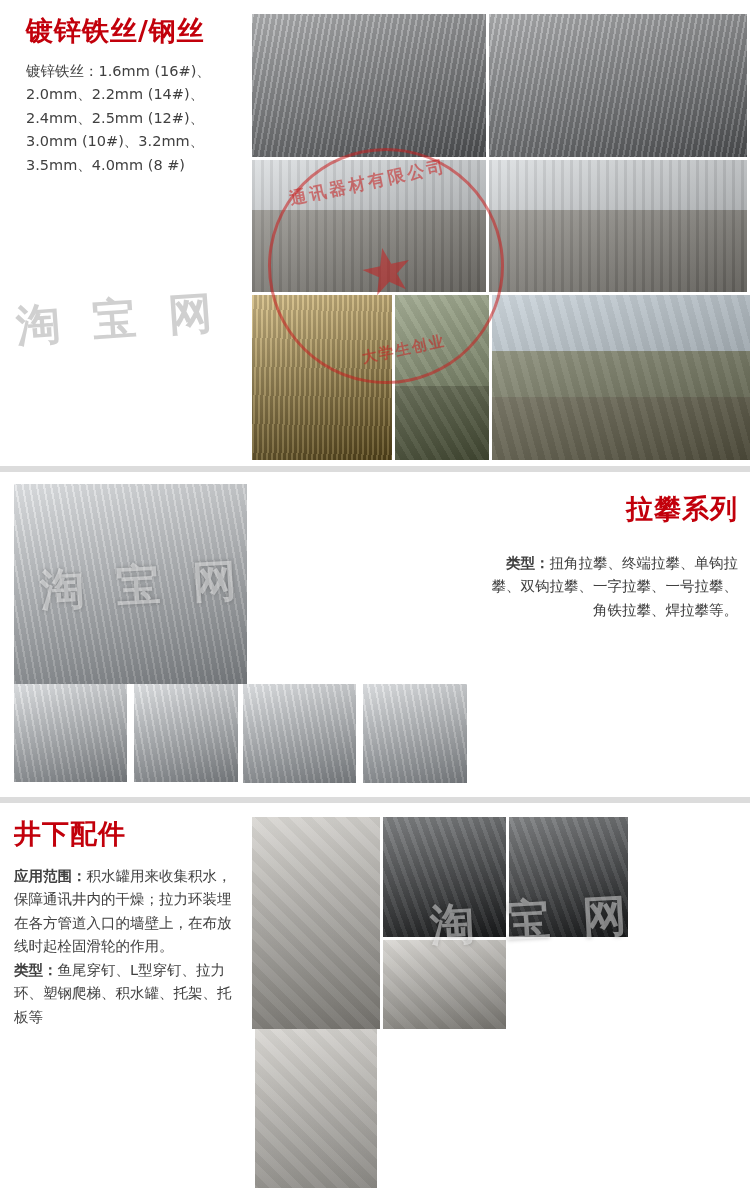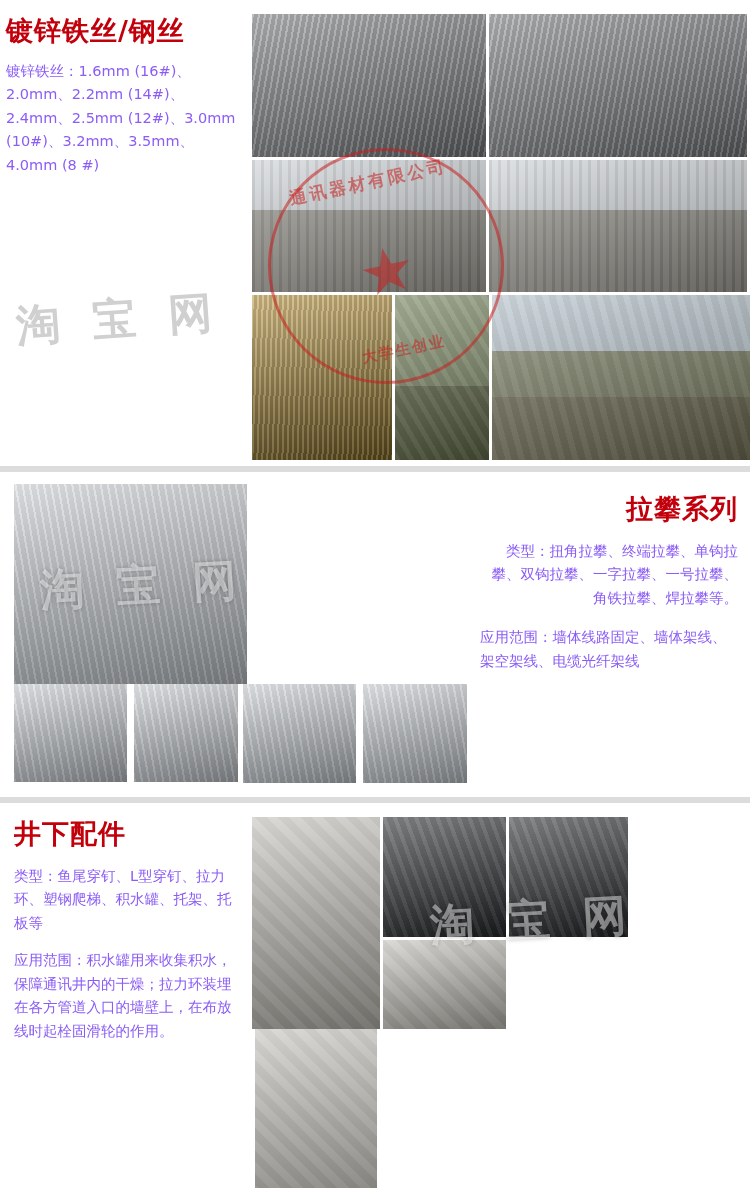--- a/index.html
+++ b/index.html
@@ -19,21 +19,21 @@
     font-weight:bold;
     color:#c2000b;
     font-size:27px;
     letter-spacing:1px;
     line-height:1.1;
   }
 
   .txt{
     font-size:14.5px;
     line-height:1.62;
-    color:#8b5cf6;
+    color:#404040;
     font-family:"DejaVu Sans","Liberation Sans",sans-serif;
   }
 
   
   .ph{position:relative;overflow:hidden;background:#9aa0a4;}
   .ph .grain{position:absolute;inset:0;opacity:.55;
     background:
       repeating-linear-gradient(115deg, rgba(255,255,255,.16) 0 2px, rgba(0,0,0,.10) 2px 5px);
   }
   .ph .shade{position:absolute;inset:0;
@@ -82,40 +82,40 @@
     font-size:15px;color:rgba(198,32,32,.55);font-weight:bold;letter-spacing:2px;}
   .wm-text{
     font-size:44px;font-weight:bold;color:rgba(255,255,255,.45);
     letter-spacing:10px;white-space:nowrap;
     text-shadow:0 0 4px rgba(0,0,0,.25);
   }
   .wm-text.dim{color:rgba(120,120,120,.35);text-shadow:none;}
 
   
   .s1{display:flex;padding:14px 0 6px 0;position:relative;}
-  .s1-left{width:252px;padding:2px 8px 0 6px;box-sizing:border-box;}
+  .s1-left{width:252px;padding:2px 8px 0 26px;box-sizing:border-box;}
   .s1-right{width:498px;position:relative;}
   .s1-grid{display:flex;flex-wrap:wrap;}
   .s1 .title{margin:0 0 14px 0;}
   .s1 .p{margin:0 0 12px 0;}
 
   
   .s2{display:flex;padding:12px 0 12px 0;position:relative;}
   .s2-left{width:470px;display:flex;flex-wrap:wrap;padding-left:14px;box-sizing:border-box;}
   .s2-right{width:280px;padding:6px 12px 0 10px;box-sizing:border-box;}
-  .s2 .title{text-align:right;margin:4px 0 16px 0;}
+  .s2 .title{text-align:right;margin:4px 0 28px 0;}
   .s2 .list{text-align:right;}
   .s2 .apply{margin-top:16px;}
 
   
   .s3{display:flex;padding:14px 0 12px 0;position:relative;}
   .s3-left{width:252px;padding:2px 8px 0 14px;box-sizing:border-box;}
   .s3-right{width:498px;display:flex;flex-wrap:wrap;}
 
-  .lbl{font-weight:normal;}
+  .lbl{font-weight:bold;}
 </style>
 </head>
 <body>
 
 <div class="page">
 
   <div class="section s1">
 
     <div class="s1-left">
       <div class="title">镀锌铁丝/钢丝</div>
@@ -179,39 +179,36 @@
         <div class="ph metal" style="width:113px;height:99px;margin:0 3px 0 0;display:inline-block;vertical-align:top;"><div class="grain"></div><div class="shade"></div></div>
         <div class="ph metal" style="width:104px;height:99px;margin:0;display:inline-block;vertical-align:top;"><div class="grain"></div><div class="shade"></div></div>
       </div>
     </div>
 
     <div class="s2-right">
       <div class="title">拉攀系列</div>
       <div class="txt list">
         <span class="lbl">类型：</span><span>扭角拉攀、终端拉攀、单钩拉攀、双钩拉攀、一字拉攀、一号拉攀、角铁拉攀、焊拉攀等。</span>
       </div>
-      <div class="txt apply">
-        <span class="lbl">应用范围：</span><span>墙体线路固定、墙体架线、架空架线、电缆光纤架线</span>
-      </div>
     </div>
 
     <div class="wm wm-text" style="left:40px;top:84px;transform:rotate(-3deg);">淘 宝 网</div>
   </div>
 
   <div class="divider"></div>
 
   <div class="section s3">
     <div class="s3-left">
       <div class="title" style="margin-bottom:16px;">井下配件</div>
+      <div class="txt">
+        <span class="lbl">应用范围：</span><span>积水罐用来收集积水，保障通讯井内的干燥；拉力环装埋在各方管道入口的墙壁上，在布放线时起栓固滑轮的作用。</span>
+      </div>
       <div class="txt" style="margin-bottom:14px;">
         <span class="lbl">类型：</span><span>鱼尾穿钉、L型穿钉、拉力环、塑钢爬梯、积水罐、托架、托板等</span>
       </div>
-      <div class="txt">
-        <span class="lbl">应用范围：</span><span>积水罐用来收集积水，保障通讯井内的干燥；拉力环装埋在各方管道入口的墙壁上，在布放线时起栓固滑轮的作用。</span>
-      </div>
     </div>
 
     <div class="s3-right">
       <div class="ph floor" style="width:128px;height:212px;margin:0 3px 0 0;">
           <div class="grain"></div>
           <div class="shade"></div>
         </div>
       <div style="display:inline-block;vertical-align:top;">
         <div class="ph dark" style="width:123px;height:120px;margin:0 0 3px 0;">
             <div class="grain"></div>

